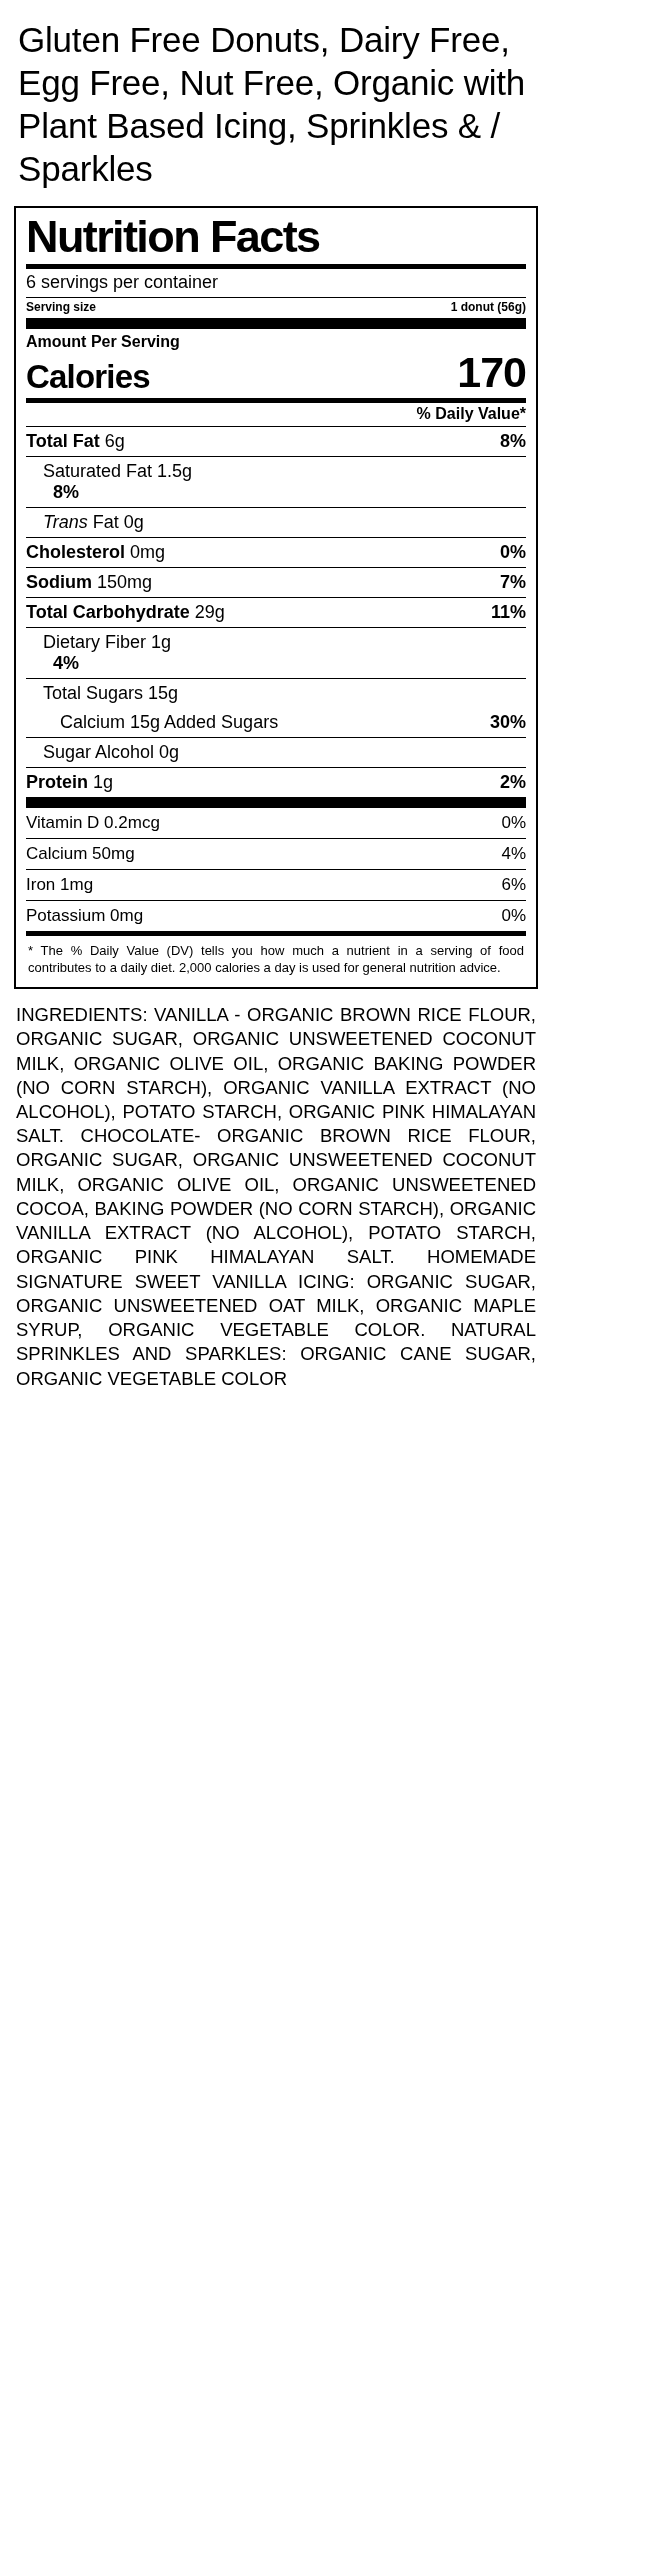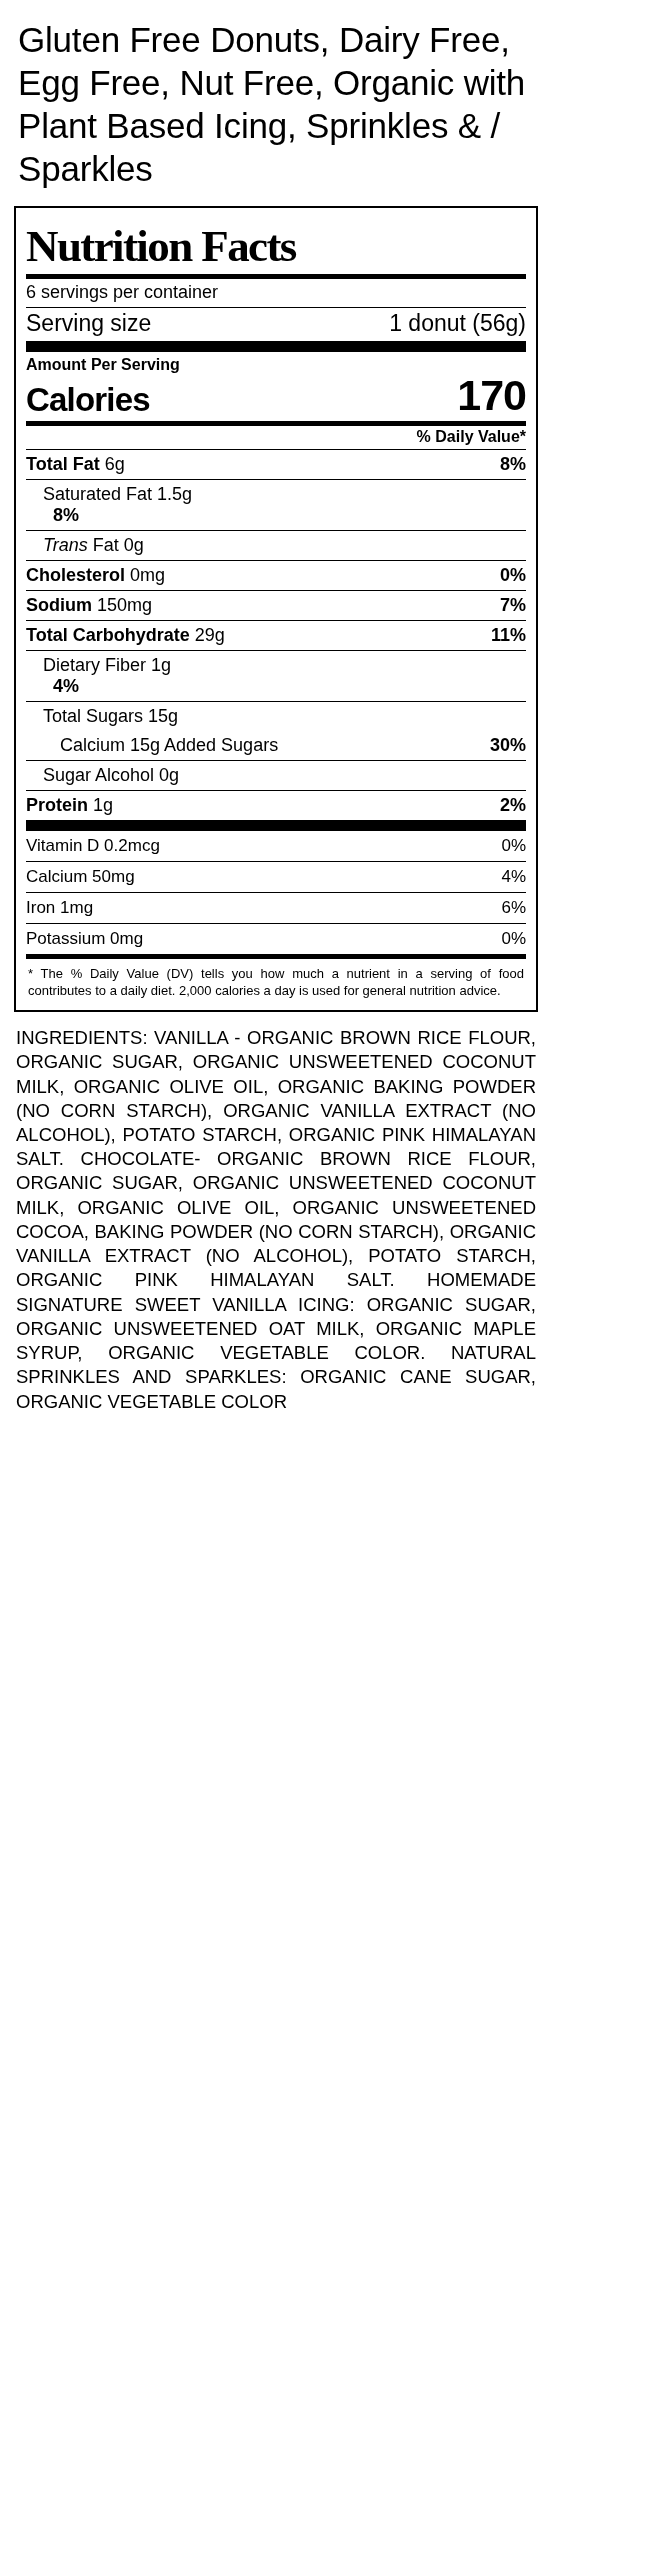--- a/index.html
+++ b/index.html
@@ -31,40 +31,40 @@
 
   
   .nf-panel {
     border: 2px solid #000;
     box-sizing: border-box;
     margin: 0 0 0 0;
     padding: 6px 10px 8px 10px;
     background: #fff;
   }
   .nf-title {
-    font-family: Liberation Serif, serif;
+    font-family: Liberation Sans, sans-serif;
     font-size: 45px;
     font-weight: 700;
     line-height: 1.02;
     letter-spacing: -1.6px;
-    margin: 10px 0 4px 0;
+    margin: 0 0 4px 0;
   }
   .rule-med  { border-bottom: 5px solid #000; }
   .rule-thick{ border-bottom: 11px solid #000; }
   .rule-hair { border-bottom: 1px solid #000; }
 
   .servings-per {
     font-size: 18px;
     padding: 3px 0 4px 0;
   }
   .serving-size-row {
     display: flex;
     justify-content: space-between;
-    font-size: 23px;
-    font-weight: 400;
+    font-size: 12px;
+    font-weight: 700;
     padding: 2px 0 4px 0;
   }
 
   .amount-per {
     font-size: 16px;
     font-weight: 700;
     padding: 4px 0 0 0;
   }
   .calories-row {
     display: flex;

